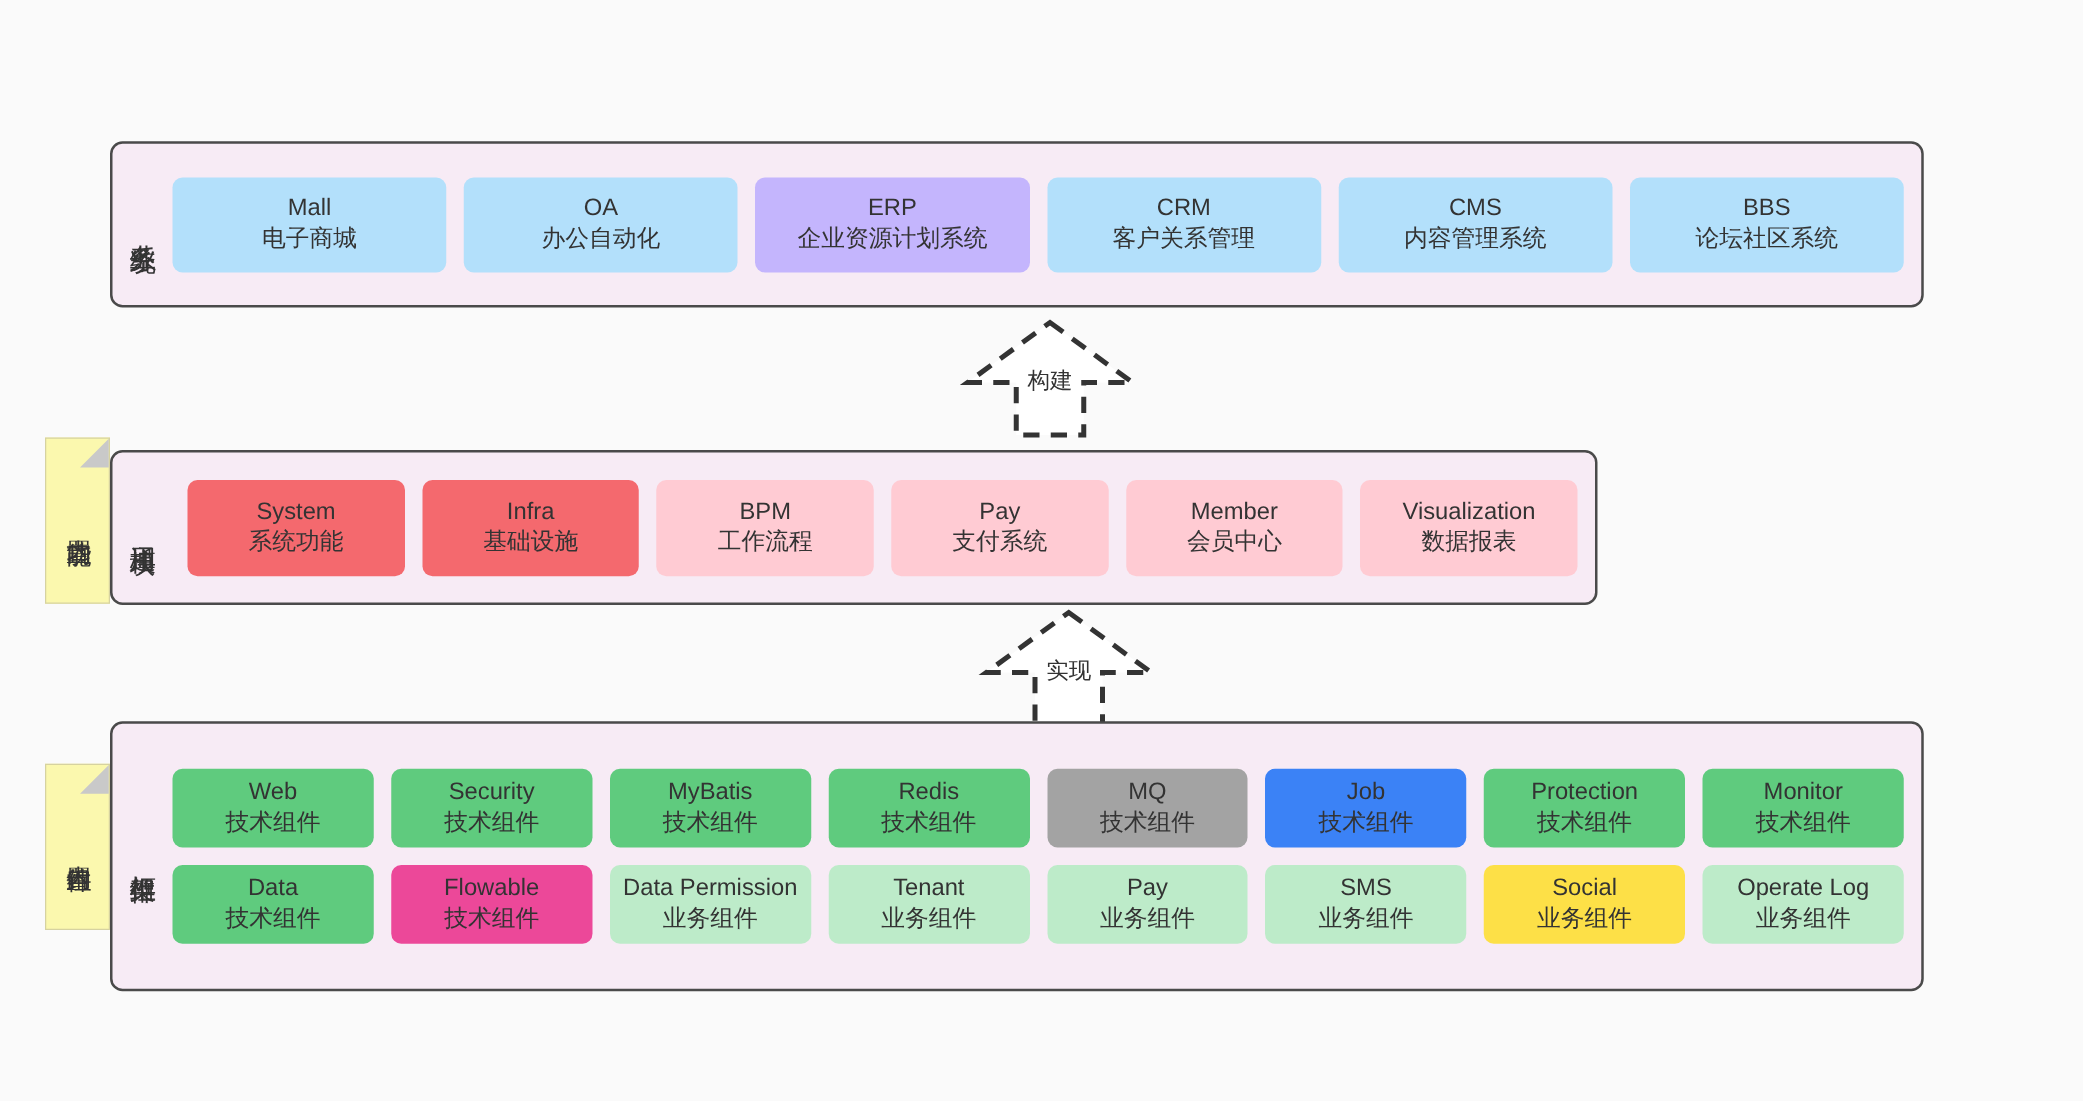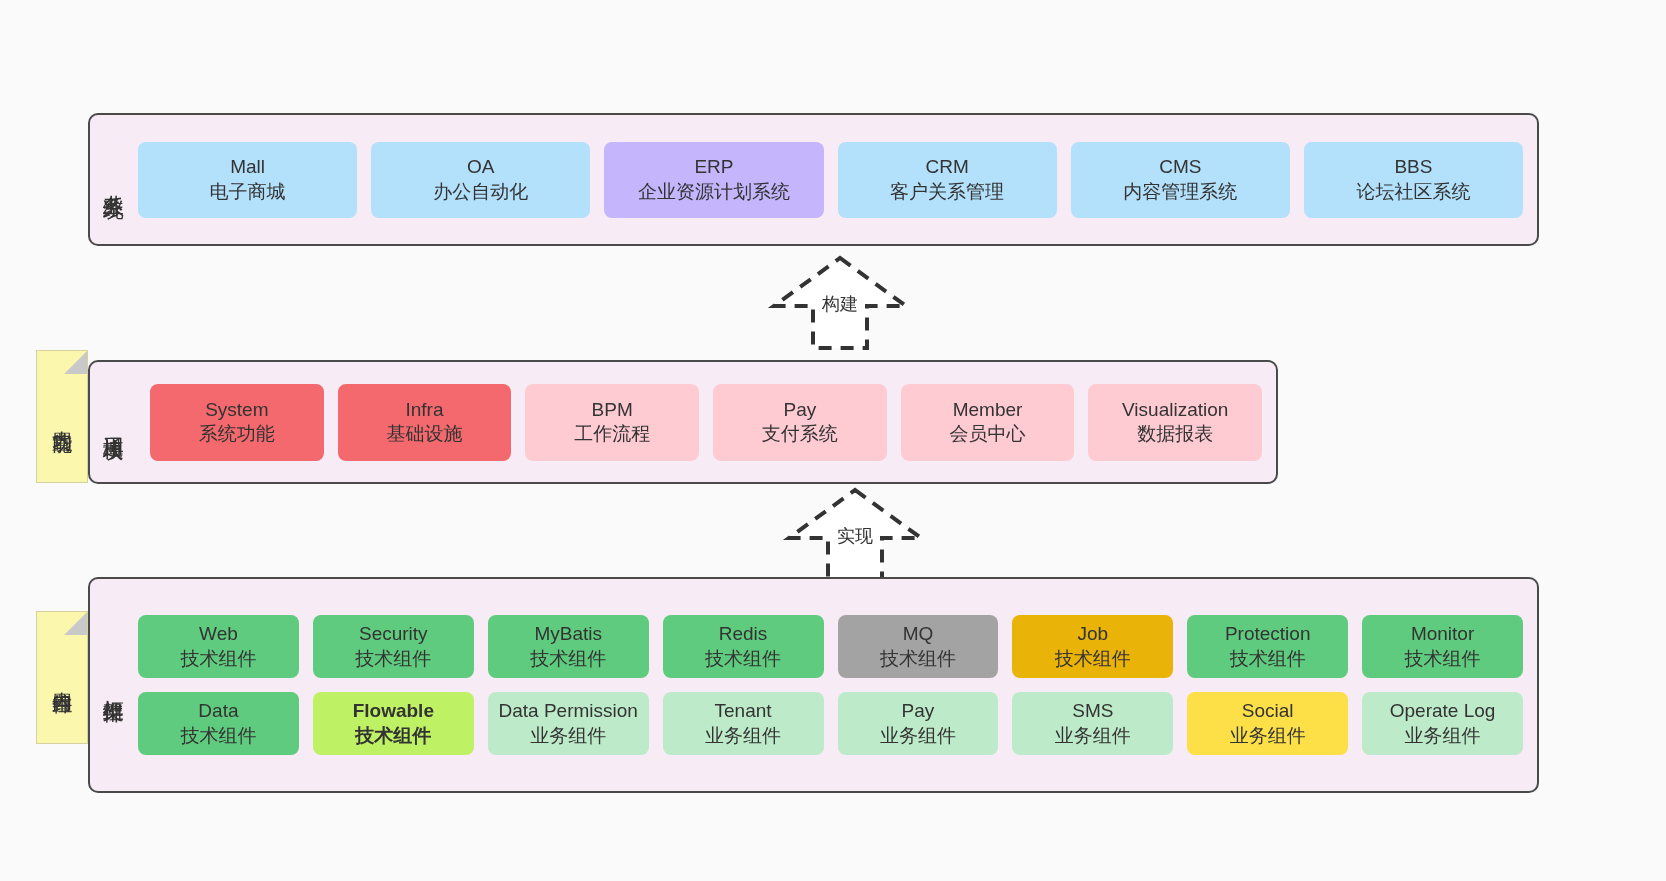--- a/index.html
+++ b/index.html
@@ -244,39 +244,39 @@
             <span class="sub">技术组件</span>
           </div>
           <div class="node" style="background: rgb(95, 203, 126);">
             <span class="nm">Redis</span>
             <span class="sub">技术组件</span>
           </div>
           <div class="node" style="background: #a3a3a3;">
             <span class="nm">MQ</span>
             <span class="sub">技术组件</span>
           </div>
-          <div class="node" style="background: #eab308;">
+          <div class="node" style="background: #3b82f6;">
             <span class="nm">Job</span>
             <span class="sub">技术组件</span>
           </div>
           <div class="node" style="background: rgb(95, 203, 126);">
             <span class="nm">Protection</span>
             <span class="sub">技术组件</span>
           </div>
           <div class="node" style="background: rgb(95, 203, 126);">
             <span class="nm">Monitor</span>
             <span class="sub">技术组件</span>
           </div>
         </div>
         <div class="node-row">
           <div class="node" style="background: rgb(95, 203, 126);">
             <span class="nm">Data</span>
             <span class="sub">技术组件</span>
           </div>
-          <div class="node" style="background: #bef264; font-weight: bold;">
+          <div class="node" style="background: #ec4899;">
             <span class="nm">Flowable</span>
             <span class="sub">技术组件</span>
           </div>
           <div class="node" style="background: rgb(189, 235, 201);">
             <span class="nm">Data Permission</span>
             <span class="sub">业务组件</span>
           </div>
           <div class="node" style="background: rgb(189, 235, 201);">
             <span class="nm">Tenant</span>
             <span class="sub">业务组件</span>

